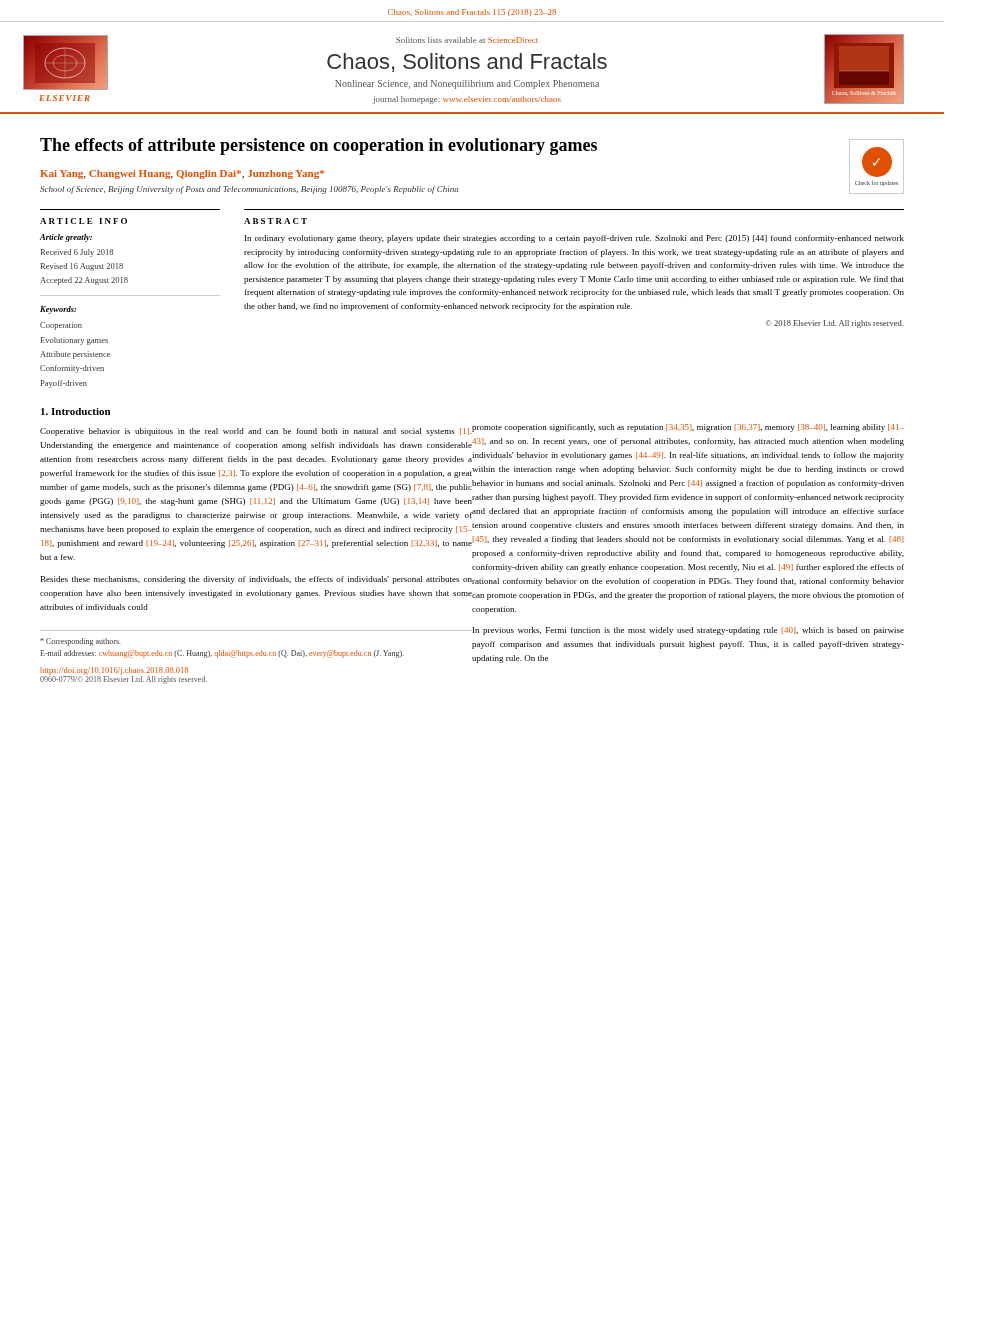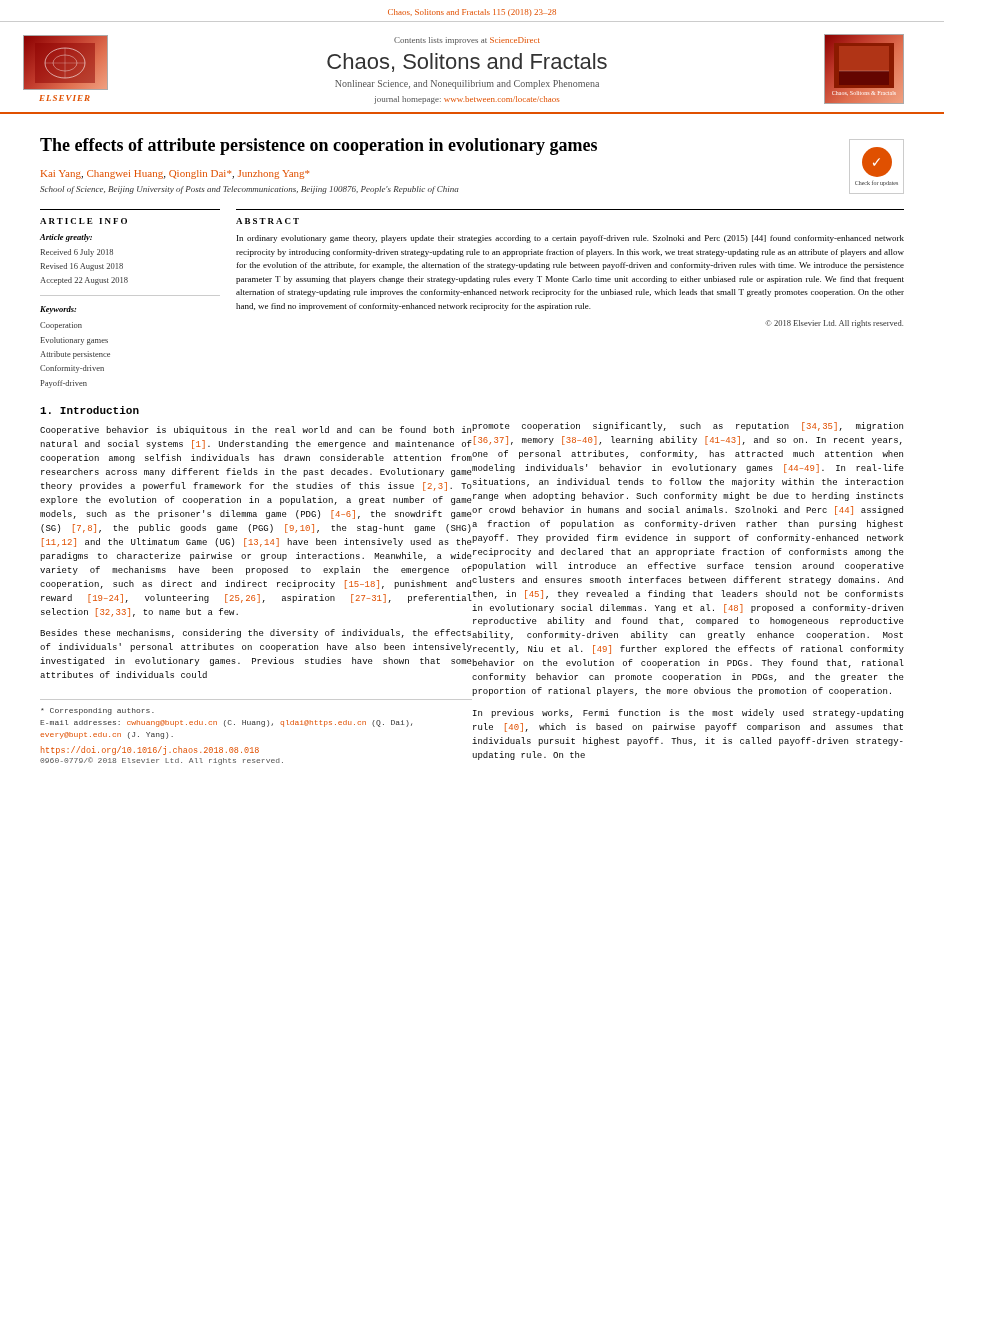--- a/index.html
+++ b/index.html
@@ -148,31 +148,32 @@
       margin-bottom: 3px;
     }
     .authors {
       font-size: 11px;
       margin-bottom: 5px;
       color: #000;
     }
     .authors a {
       color: #e05000;
       text-decoration: none;
+      font-weight: bold;
     }
     .affiliation {
       font-size: 9px;
       font-style: italic;
       color: #333;
       margin-bottom: 15px;
     }
     
     .two-col {
       display: flex;
-      gap: 16px;
+      gap: 24px;
       margin-bottom: 15px;
     }
     .left-col {
       width: 180px;
       flex-shrink: 0;
       border-top: 1px solid #000;
     }
     .right-col {
       flex: 1;
       border-top: 1px solid #000;
@@ -222,21 +223,20 @@
     }
     .copyright-line {
       font-size: 8.5px;
       color: #333;
       text-align: right;
       margin-top: 5px;
     }
     
     .body-content {
       display: flex;
-      font-family: Liberation Mono, monospace;
     }
     .body-left {
       flex: 1;
     }
     .body-right {
       flex: 1;
       margin-top: 16px;
     }
     .section-title {
       font-size: 11px;
@@ -298,28 +298,28 @@
           <ellipse cx="30" cy="20" rx="12" ry="8" fill="none" stroke="#fff" stroke-width="1" opacity="0.4"></ellipse>
           <line x1="10" y1="20" x2="50" y2="20" stroke="#fff" stroke-width="0.5" opacity="0.5"></line>
           <line x1="30" y1="5" x2="30" y2="35" stroke="#fff" stroke-width="0.5" opacity="0.5"></line>
         </svg>
       </div>
       <div class="elsevier-text">ELSEVIER</div>
     </div>
 
     <div class="journal-title-center">
       <div class="contents-line">
-        <span>Contents lists improves at</span>
+        <span>Solitons lists available at</span>
         <a>ScienceDirect</a>
       </div>
       <div class="journal-main-title">Chaos, Solitons and Fractals</div>
       <div class="journal-subtitle">Nonlinear Science, and Nonequilibrium and Complex Phenomena</div>
       <div class="journal-homepage">
         <span>journal homepage:</span>
-        <a>www.between.com/locate/chaos</a>
+        <a>www.elsevier.com/authors/chaos</a>
       </div>
     </div>
 
     <div class="journal-logo-right">
       <svg width="60" height="45" viewBox="0 0 60 45">
         <rect x="0" y="0" width="60" height="45" fill="#8B1a00"></rect>
         <rect x="5" y="3" width="50" height="25" fill="#c04020" opacity="0.7"></rect>
         <rect x="5" y="28" width="50" height="14" fill="#5a0000" opacity="0.8"></rect>
         <line x1="5" y1="28" x2="55" y2="28" stroke="#fff" stroke-width="0.5" opacity="0.5"></line>
       </svg>

